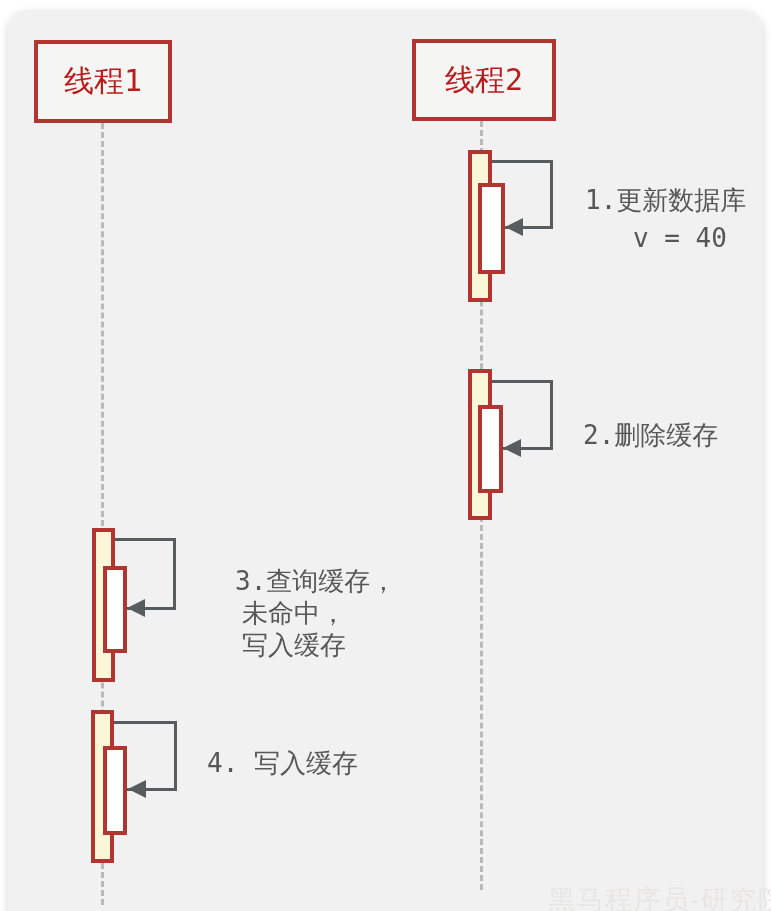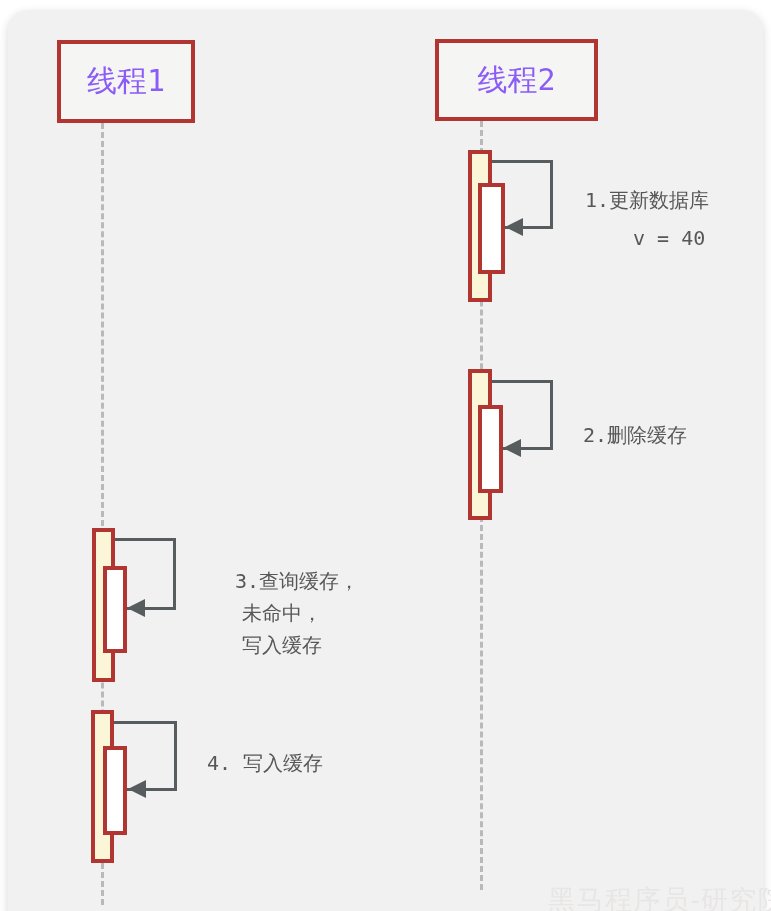--- a/index.html
+++ b/index.html
@@ -24,23 +24,22 @@
     background:var(--canvas);
     border-radius:20px;
     box-shadow:0 3px 10px rgba(0,0,0,0.16);
     z-index:0;
   }
   .actor-box{
     position:absolute;
     border:4px solid var(--red);
     background:#f5f5f4;
     display:flex;align-items:center;justify-content:center;
-    font-size:30px;color:#8b5cf6;
+    font-size:30px;color:#b91c1c;
     z-index:3;
-    margin-left:23px;
   }
   .lifeline{
     position:absolute;width:0;
     border-left:3px dashed var(--lifeline);
     z-index:1;
   }
   .act{
     position:absolute;
     border:4px solid var(--red);
     background:var(--yellow);
@@ -55,21 +54,21 @@
   }
   .arrowhead{
     position:absolute;width:0;height:0;
     border-top:9px solid transparent;
     border-bottom:9px solid transparent;
     border-right:18px solid var(--arrow);
     z-index:5;
   }
   .msg{
     position:absolute;
-    font-size:20px;line-height:30px;
+    font-size:26px;line-height:30px;
     color:var(--label);
     white-space:pre;
     z-index:2;
   }
   .watermark{
     position:absolute;
     font-family:"DejaVu Serif","Liberation Serif",serif;
     font-size:27px;
     color:#e8e6e4;
     letter-spacing:1.5px;
@@ -78,21 +77,21 @@
   }
 </style>
 </head>
 <body>
 
 <div class="canvas"></div>
 
 <div class="actor-box" style="left:34px;top:40px;width:138px;height:83px;">
   <span>线程1</span>
 </div>
-<div class="actor-box" style="left:412px;top:39px;width:163px;height:82px;">
+<div class="actor-box" style="left:412px;top:39px;width:144px;height:82px;">
   <span>线程2</span>
 </div>
 
 <div class="lifeline" style="left:101px;top:123px;height:782px;"></div>
 <div class="lifeline" style="left:480px;top:121px;height:769px;"></div>
 
 <div class="loop" style="left:490px;top:160px;width:63px;height:69px;"></div>
 <div class="loop" style="left:490px;top:380px;width:63px;height:70px;"></div>
 <div class="loop" style="left:113px;top:538px;width:63px;height:72px;"></div>
 <div class="loop" style="left:112px;top:721px;width:65px;height:70px;"></div>

